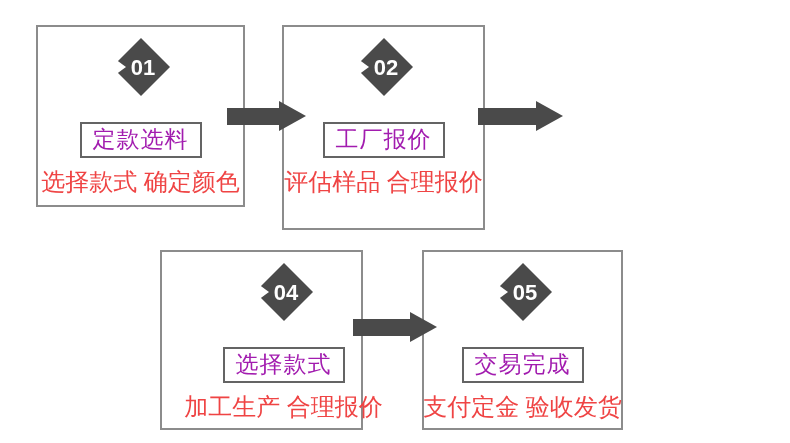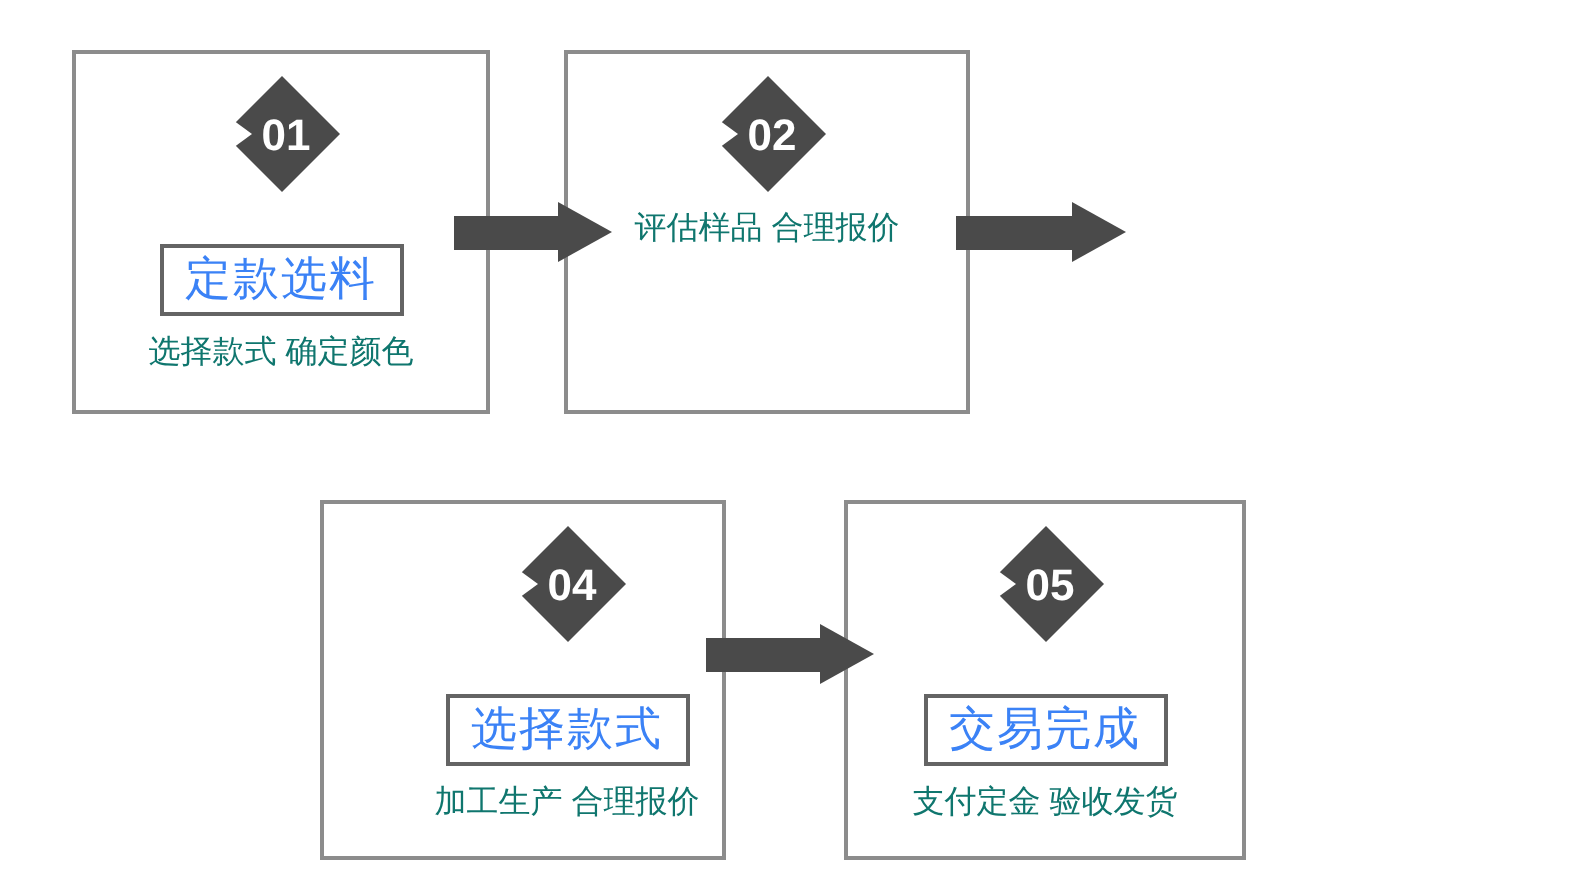--- a/index.html
+++ b/index.html
@@ -15,50 +15,50 @@
   .step-box {
     position: absolute;
     background: #ffffff;
     border: 2px solid #8c8c8c;
     display: flex;
     flex-direction: column;
     align-items: center;
     z-index: 1;
   }
   .step-1 { left: 36px;  top: 25px;  width: 209px; height: 182px; }
-  .step-2 { left: 282px; top: 25px;  width: 203px; height: 182px; }
+  .step-2 { left: 282px; top: 25px;  width: 203px; height: 205px; }
   .step-3 { left: 545px; top: 26px;  width: 205px; height: 181px; }
   .step-4 { left: 160px; top: 250px; width: 203px; height: 180px; padding-left: 44px; }
   .step-5 { left: 422px; top: 250px; width: 201px; height: 180px; }
 
   .badge {
     margin-top: 11px;
     width: 58px;
     height: 58px;
     position: relative;
     flex: 0 0 auto;
   }
   .badge svg { display: block; }
 
   .title-box {
     margin-top: 26px;
     border: 2px solid #646464;
     padding: 3px 11px 4px 11px;
     font-size: 23px;
     line-height: 1.1;
-    color: #3b82f6;
+    color: #a21caf;
     letter-spacing: 1px;
     white-space: nowrap;
     background: #ffffff;
   }
   .subtitle {
     margin-top: 9px;
-    font-size: 16px;
+    font-size: 24px;
     line-height: 1.25;
-    color: #0f766e;
+    color: #ef4444;
     white-space: nowrap;
     text-align: right;
   }
 
   .flow-arrow {
     position: absolute;
     z-index: 2;
     height: 30px;
   }
   .arrow-1 { left: 227px; top: 101px; }
@@ -105,20 +105,21 @@
   </div>
 
   <div class="step-box step-2">
     <div class="badge">
       <svg width="58" height="58" viewBox="0 0 58 58">
         <polygon points="29,0 58,29 29,58 0,29" fill="#4a4a4a"></polygon>
         <polygon points="-1,18 -1,40 14,29" fill="#ffffff"></polygon>
         <text x="31" y="37" text-anchor="middle" font-size="22" font-weight="bold" fill="#ffffff">02</text>
       </svg>
     </div>
+    <div class="title-box">工厂报价</div>
     <div class="subtitle">评估样品 合理报价</div>
   </div>
 
 
   <div class="step-box step-4">
     <div class="badge">
       <svg width="58" height="58" viewBox="0 0 58 58">
         <polygon points="29,0 58,29 29,58 0,29" fill="#4a4a4a"></polygon>
         <polygon points="-1,18 -1,40 14,29" fill="#ffffff"></polygon>
         <text x="31" y="37" text-anchor="middle" font-size="22" font-weight="bold" fill="#ffffff">04</text>

